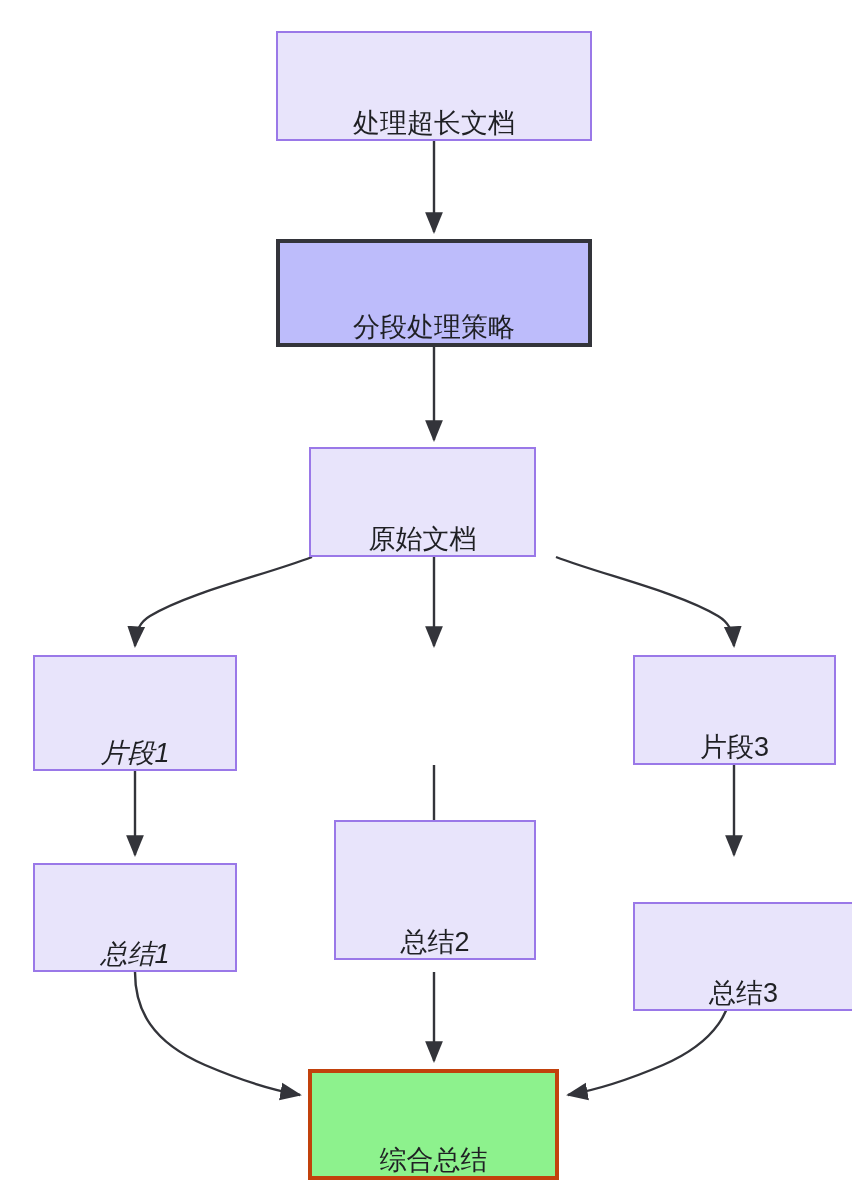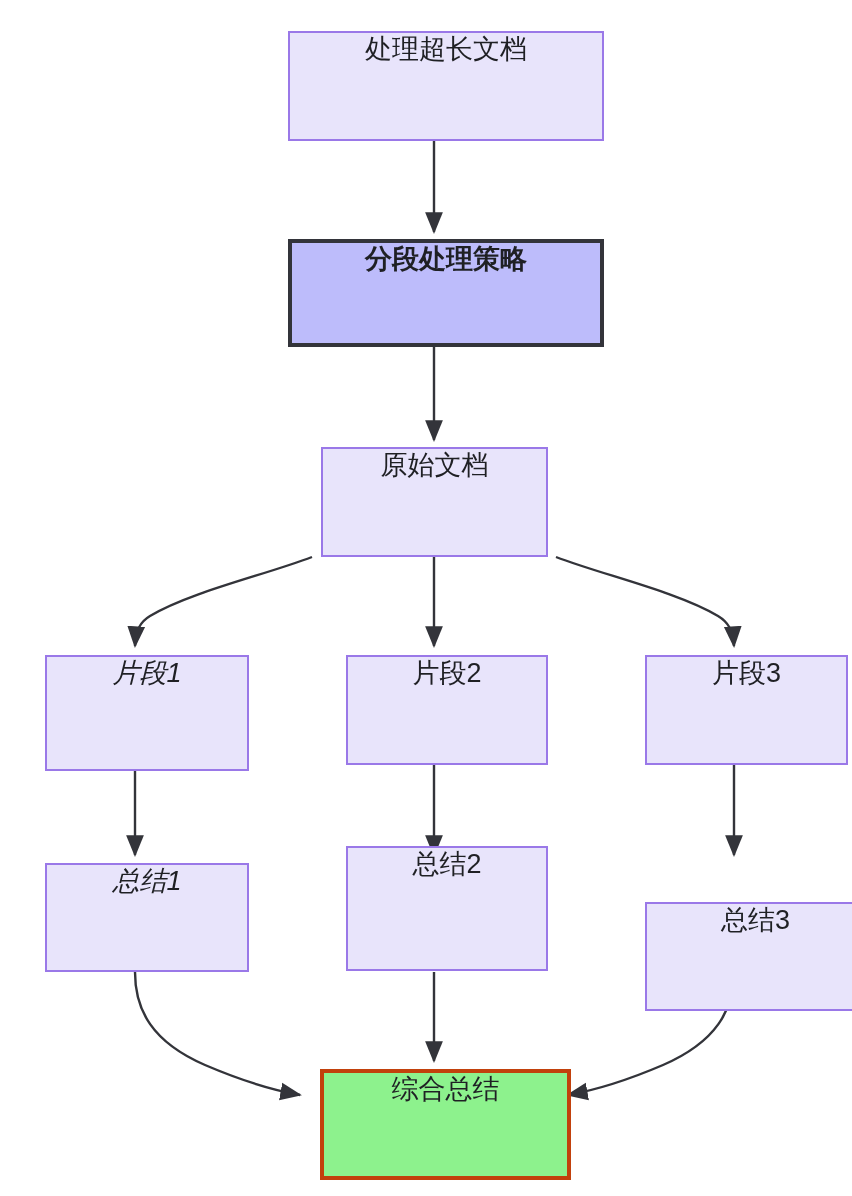--- a/index.html
+++ b/index.html
@@ -23,27 +23,26 @@
     left: 0;
     top: 0;
     width: 852px;
     height: 1196px;
     pointer-events: none;
   }
   .node {
     position: absolute;
     box-sizing: border-box;
     display: flex;
-    align-items: flex-start;
+    align-items: flex-end;
     justify-content: center;
     text-align: center;
     line-height: 1.2;
     color: #1f2024;
     z-index: 2;
-    margin-left: 12px;
   }
   .node-label {
     display: block;
     white-space: nowrap;
   }
 
   
   .style-plain {
     background: #e8e4fb;
     border: 2px solid #9a78e8;
@@ -55,29 +54,29 @@
     font-size: 27px;
   }
   .style-final {
     background: #8df28d;
     border: 4px solid #c2410c;
     font-size: 27px;
   }
 
   
   .n-root     { left: 276px; top: 31px;   width: 316px; height: 110px; }
-  .n-strategy { left: 276px; top: 239px;  width: 316px; height: 108px; font-weight: bold; }
+  .n-strategy { left: 276px; top: 239px;  width: 316px; height: 108px; }
   .n-source   { left: 309px; top: 447px;  width: 227px; height: 110px; }
 
   .n-frag1    { left: 33px;  top: 655px;  width: 204px; height: 116px; font-style: italic; }
   .n-frag2    { left: 334px; top: 655px;  width: 202px; height: 110px; }
   .n-frag3    { left: 633px; top: 655px;  width: 203px; height: 110px; }
 
   .n-sum1     { left: 33px;  top: 863px;  width: 204px; height: 109px; font-style: italic; }
-  .n-sum2     { left: 334px; top: 846px;  width: 202px; height: 125px; }
+  .n-sum2     { left: 334px; top: 820px;  width: 202px; height: 140px; }
   .n-sum3     { left: 633px; top: 902px;  width: 221px; height: 109px; }
 
   .n-final    { left: 308px; top: 1069px; width: 251px; height: 111px; }
 </style>
 </head>
 <body>
 
 <div id="diagram-root">
 
   <svg id="edge-layer" viewBox="0 0 852 1196" width="852" height="1196" xmlns="http://www.w3.org/2000/svg">
@@ -113,23 +112,20 @@
     <span class="node-label">分段处理策略</span>
   </div>
 
   <div class="node style-plain n-source">
     <span class="node-label">原始文档</span>
   </div>
 
   <div class="node style-plain n-frag1">
     <span class="node-label">片段1</span>
   </div>
-  <div class="node style-plain n-frag2">
-    <span class="node-label">片段2</span>
-  </div>
   <div class="node style-plain n-frag3">
     <span class="node-label">片段3</span>
   </div>
 
   <div class="node style-plain n-sum1">
     <span class="node-label">总结1</span>
   </div>
   <div class="node style-plain n-sum2">
     <span class="node-label">总结2</span>
   </div>

